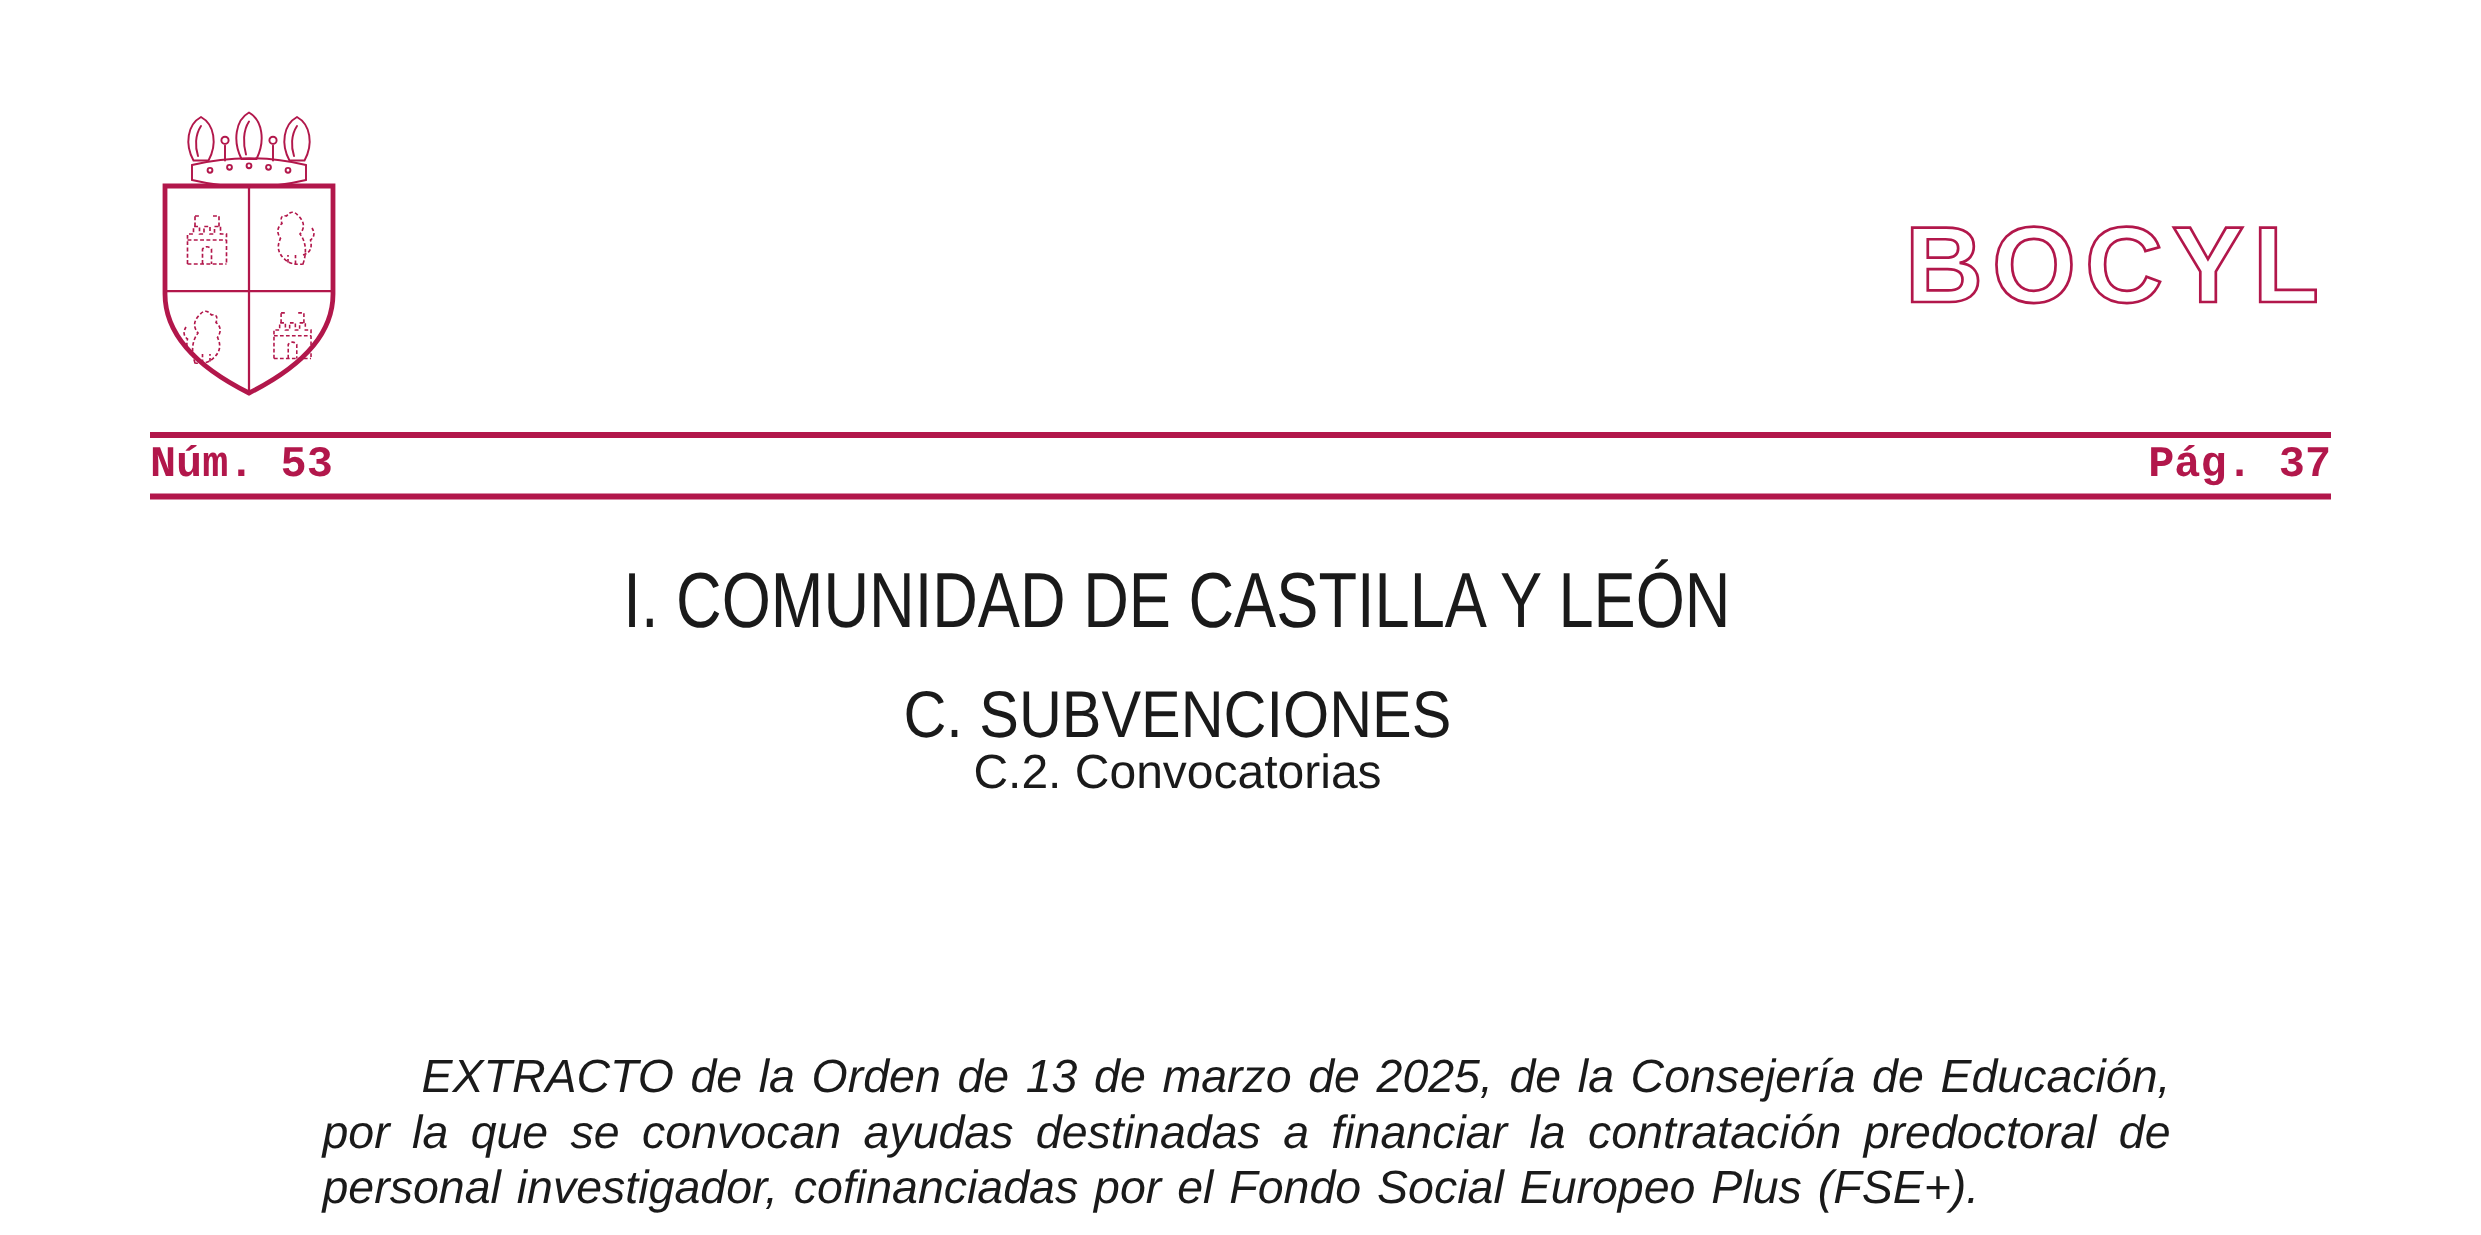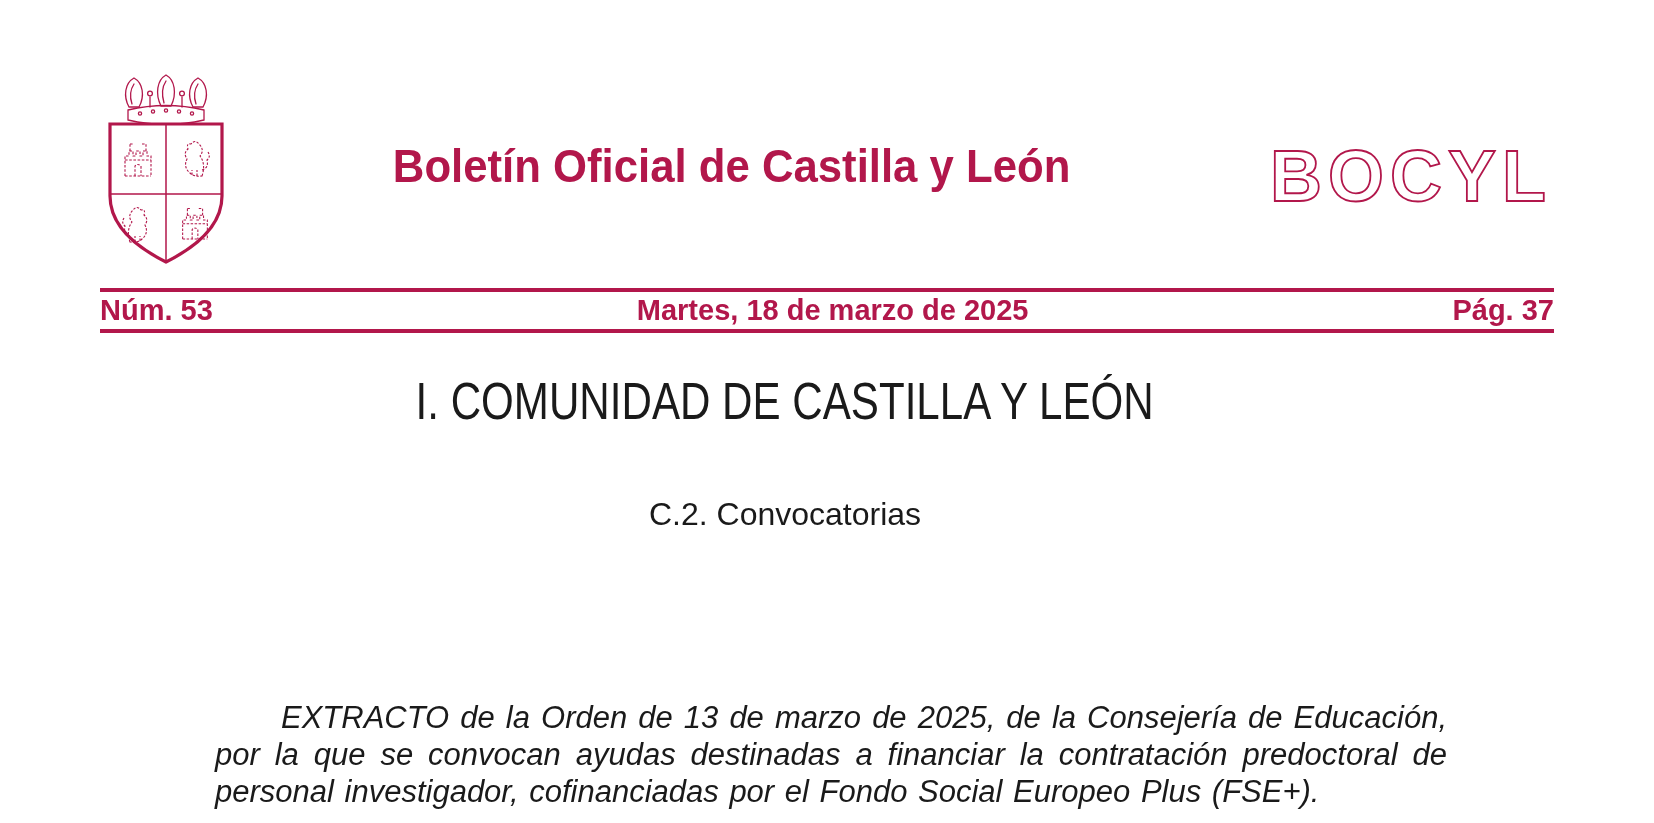--- a/index.html
+++ b/index.html
@@ -59,20 +59,21 @@
     left: 100px;
     top: 293px;
     width: 1454px;
     display: flex;
     justify-content: space-between;
     align-items: baseline;
     font-size: 29px;
     font-weight: bold;
     color: #B2174B;
     line-height: 34px;
+    font-family: Liberation Mono, monospace;
   }
 
   
   .heading {
     position: absolute;
     left: 92px;
     width: 1386px;
     text-align: center;
     font-weight: normal;
     color: #1a1a1a;
@@ -147,38 +148,37 @@
         <path d="M-7 14 Q-14 12 -12 4 Q-16 1 -13 -4"></path>
         <path d="M-2 20 V14 M3 19 V14"></path>
       </g>
     </defs>
     <use href="#qcastle" transform="translate(34,86)"></use>
     <use href="#qlion" transform="translate(91,86) scale(-1,1)"></use>
     <use href="#qlion" transform="translate(33,152)"></use>
     <use href="#qcastle" transform="translate(91,150) scale(0.95)"></use>
   </svg>
 
-  <div class="gazette-title">
-    <span class="squeeze">Boletín Oficial de Castilla y León</span>
-  </div>
 
   <svg class="bocyl-logo" viewBox="0 0 300 75" xmlns="http://www.w3.org/2000/svg" aria-hidden="true">
     <text x="2" y="63" font-family="Liberation Sans, sans-serif" font-size="72" font-weight="bold" letter-spacing="6" fill="none" stroke="#B2174B" stroke-width="1.8">BOCYL</text>
   </svg>
 
   <div class="rule rule-top"></div>
   <div class="meta-row">
     <span>Núm. 53</span>
-    <span>Martes, 18 de marzo de 2025</span>
     <span>Pág. 37</span>
   </div>
   <div class="rule rule-bottom"></div>
 
   <h2 class="heading h-section">
     <span class="squeeze">I. COMUNIDAD DE CASTILLA Y LEÓN</span>
   </h2>
+  <h3 class="heading h-subsection">
+    <span class="squeeze">C. SUBVENCIONES</span>
+  </h3>
   <h3 class="heading h-category">
     <span class="squeeze">C.2. Convocatorias</span>
   </h3>
 
   <p class="extract">EXTRACTO de la Orden de 13 de marzo de 2025, de la Consejería de Educación, por la que se convocan ayudas destinadas a financiar la contratación predoctoral de personal investigador, cofinanciadas por el Fondo Social Europeo Plus (FSE+).</p>
 
 </div>
 
 </body></html>

